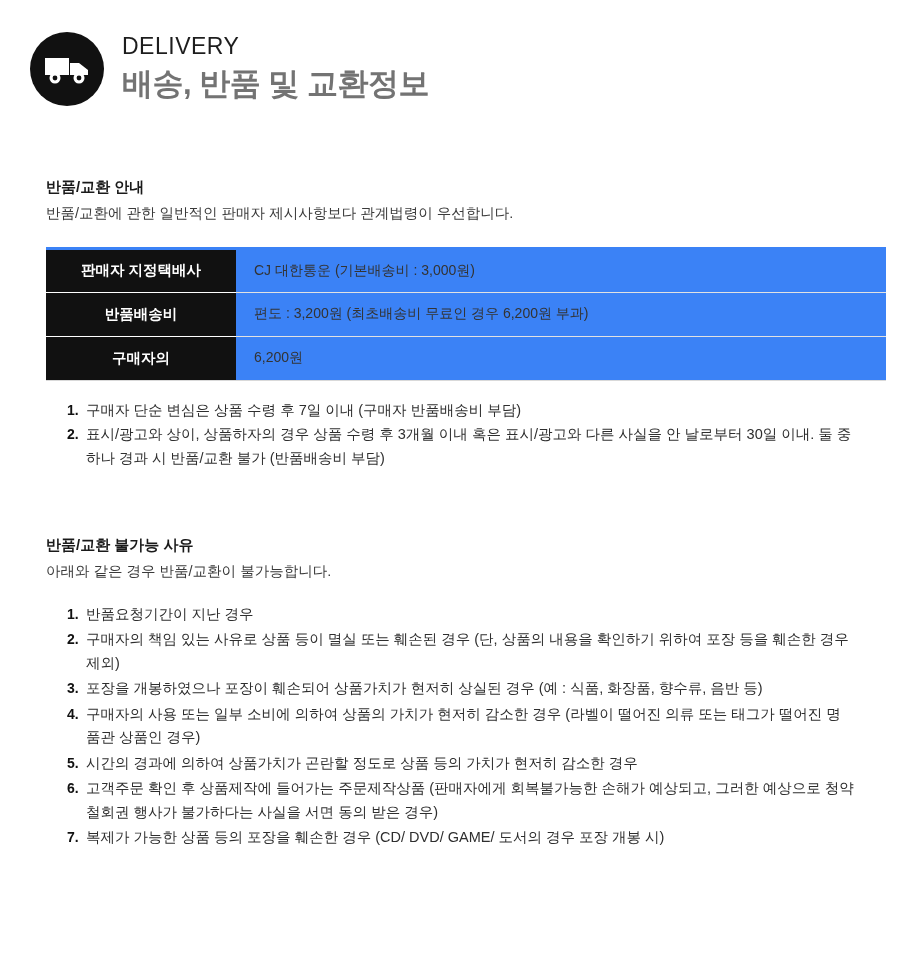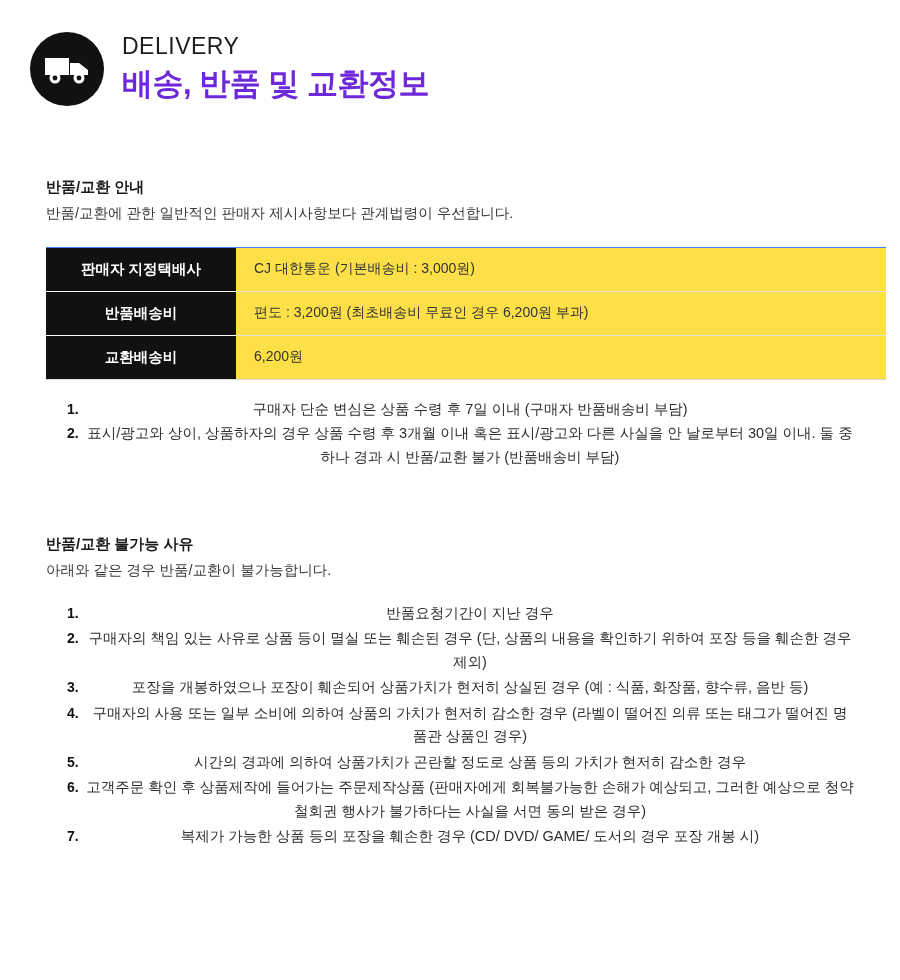--- a/index.html
+++ b/index.html
@@ -43,21 +43,21 @@
   .header-eyebrow {
     font-size: 23px;
     letter-spacing: 0.5px;
     color: #1d1d1d;
     line-height: 1.1;
     font-weight: 400;
   }
   .header-title {
     font-size: 31px;
     font-weight: bold;
-    color: #6d28d9;
+    color: #737373;
     line-height: 1.25;
     margin-top: 6px;
     letter-spacing: -0.5px;
   }
 
   
   .section {
     padding: 0 46px;
   }
   .section-heading {
@@ -74,53 +74,52 @@
   }
 
   #notice-section { margin-top: 72px; }
 
   
   .info-table {
     width: 840px;
     margin: 22px 0 0 0;
     border-collapse: collapse;
     table-layout: fixed;
-    border-top: 1px solid #3b82f6;
+    border-top: 3px solid #3b82f6;
     border-bottom: 1px solid #d9d9d9;
   }
   .info-table tr { height: 44px; }
   .info-table th {
     width: 190px;
     background: #111111;
     color: #ffffff;
     font-size: 14.5px;
     font-weight: bold;
     text-align: center;
     vertical-align: middle;
     border-bottom: 1px solid #ffffff;
     padding: 0;
   }
   .info-table tr:last-child th { border-bottom: none; }
   .info-table td {
-    background: #fde047;
+    background: #3b82f6;
     font-size: 14px;
     color: #333333;
     padding: 0 0 0 18px;
     vertical-align: middle;
     border-bottom: 1px solid #e2e2e2;
   }
   .info-table tr:last-child td { border-bottom: none; }
 
   
   ol.doc-list {
     margin: 18px 0 0 0;
     padding-left: 40px;
     list-style: none;
     counter-reset: doclist;
-    text-align: center;
   }
   ol.doc-list > li {
     position: relative;
     font-size: 14.5px;
     line-height: 1.62;
     color: #2e2e2e;
     margin-bottom: 1px;
     counter-increment: doclist;
   }
   ol.doc-list > li::before {
@@ -165,21 +164,21 @@
     <tbody>
       <tr>
         <th>판매자 지정택배사</th>
         <td>CJ 대한통운 (기본배송비 : 3,000원)</td>
       </tr>
       <tr>
         <th>반품배송비</th>
         <td>편도 : 3,200원 (최초배송비 무료인 경우 6,200원 부과)</td>
       </tr>
       <tr>
-        <th>교환배송비</th>
+        <th>구매자의</th>
         <td>6,200원</td>
       </tr>
     </tbody>
   </table>
 
   <ol class="doc-list">
     <li>구매자 단순 변심은 상품 수령 후 7일 이내 (구매자 반품배송비 부담)</li>
     <li>표시/광고와 상이, 상품하자의 경우 상품 수령 후 3개월 이내 혹은 표시/광고와 다른 사실을 안 날로부터 30일 이내. 둘 중 하나 경과 시 반품/교환 불가 (반품배송비 부담)</li>
   </ol>
 </div>

